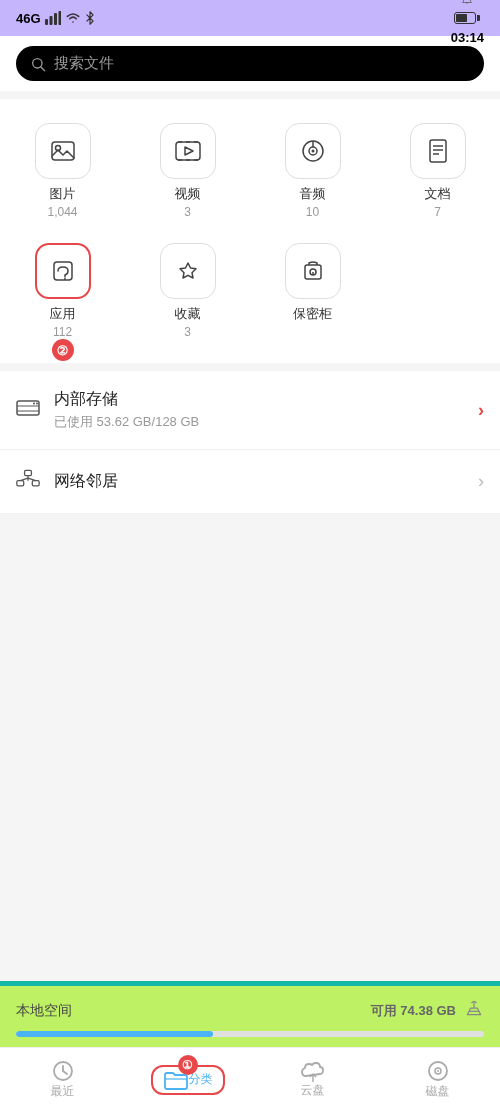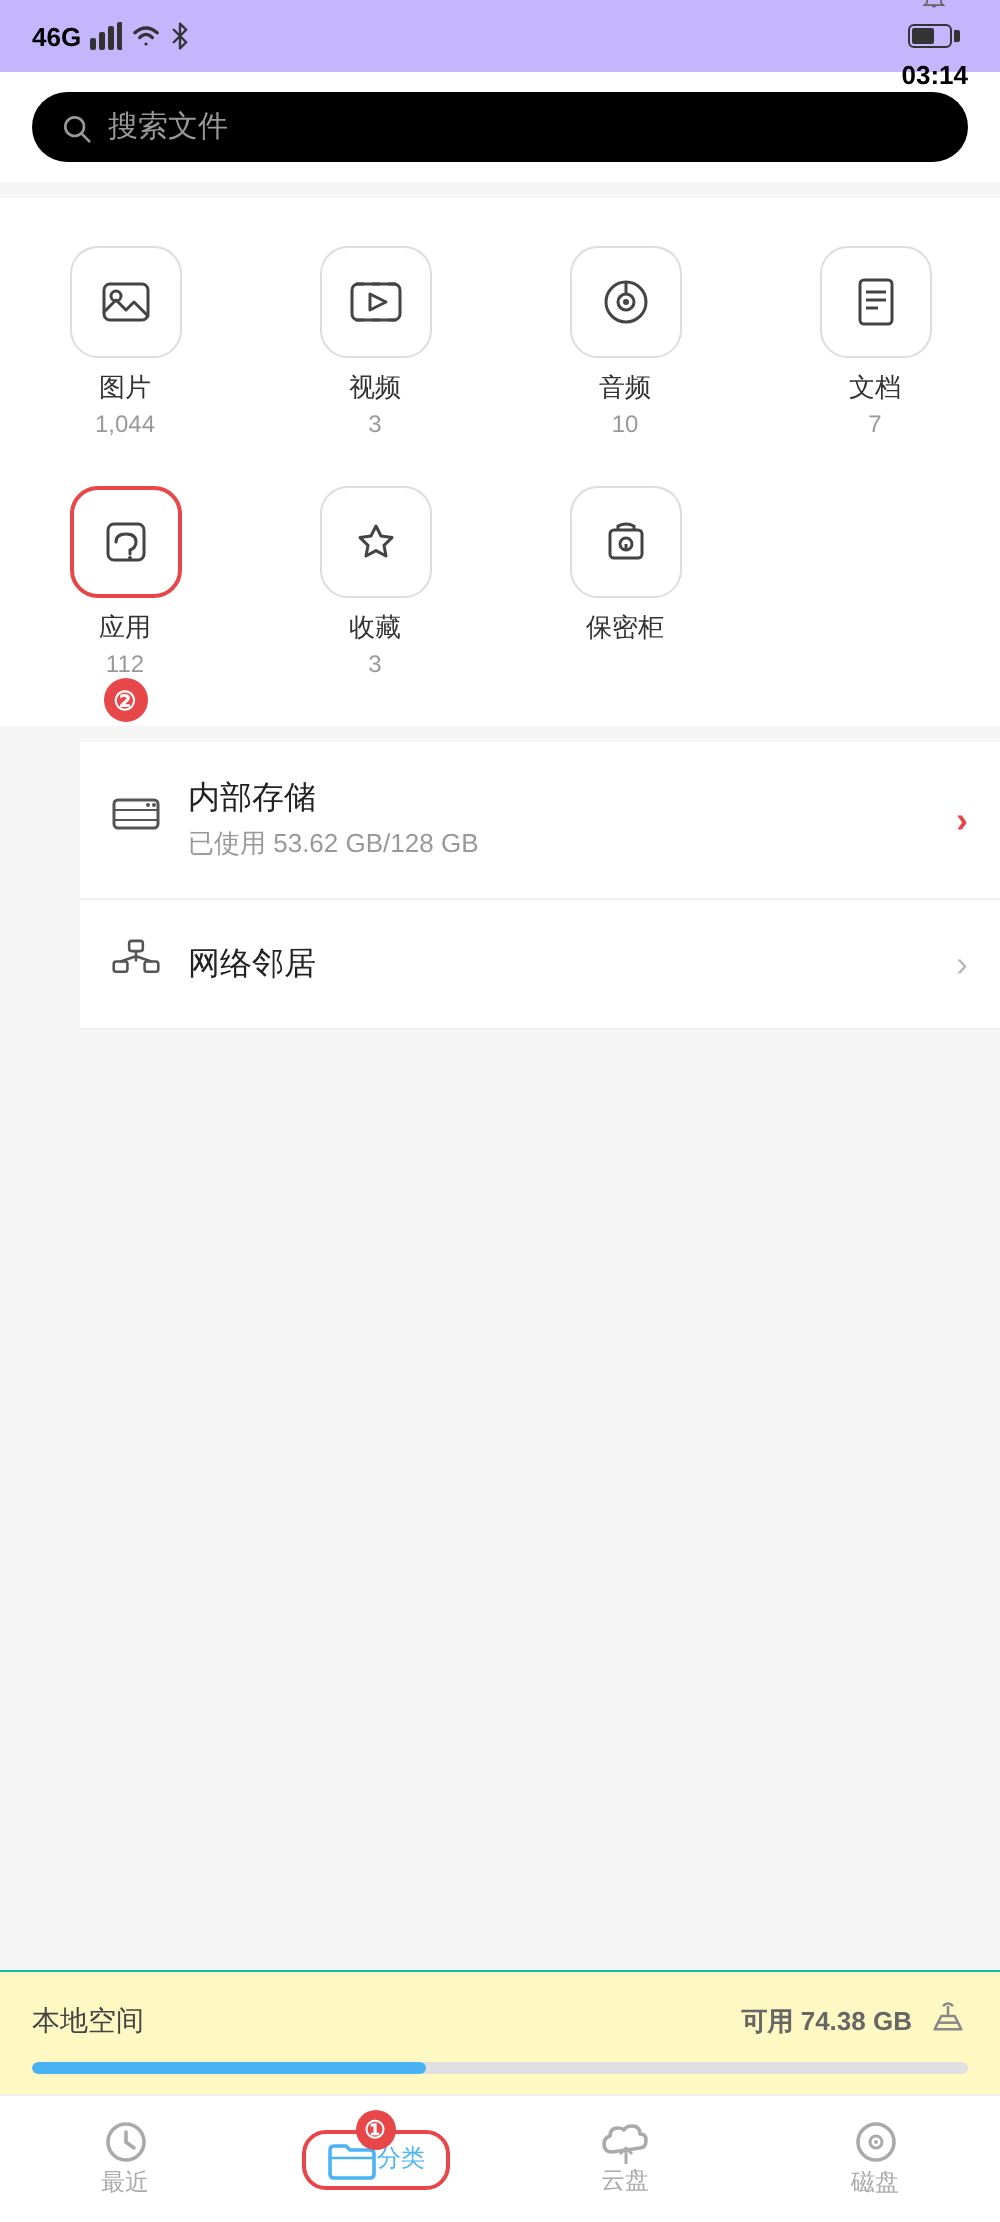--- a/index.html
+++ b/index.html
@@ -118,21 +118,20 @@
 
     
     .divider {
       height: 8px;
       background: #f5f5f5;
     }
 
     
     .storage-section {
       background: #fff;
-      margin-left: 40px;
     }
     .storage-item {
       display: flex;
       align-items: center;
       padding: 18px 16px;
       border-bottom: 1px solid #f0f0f0;
       cursor: pointer;
     }
     .storage-icon { margin-right: 14px; color: #555; font-size: 20px; }
     .storage-info { flex: 1; }
@@ -143,23 +142,23 @@
       font-size: 18px;
       font-weight: bold;
     }
     .chevron-right-gray { color: #bbb; font-size: 18px; }
 
     
     .local-space-bar {
       position: absolute;
       bottom: 64px;
       left: 0; right: 0;
-      background: #fef9c3;
+      background: #bef264;
       padding: 12px 16px 10px;
-      border-top: 1px solid #14b8a6;
+      border-top: 5px solid #14b8a6;
     }
     .local-space-header {
       display: flex;
       justify-content: space-between;
       align-items: center;
       margin-bottom: 8px;
     }
     .local-space-title { font-size: 14px; color: #444; font-weight: 500; }
     .local-space-avail { font-size: 13px; color: #666; }
     .local-space-right { display: flex; align-items: center; gap: 8px; font-weight: bold; }

